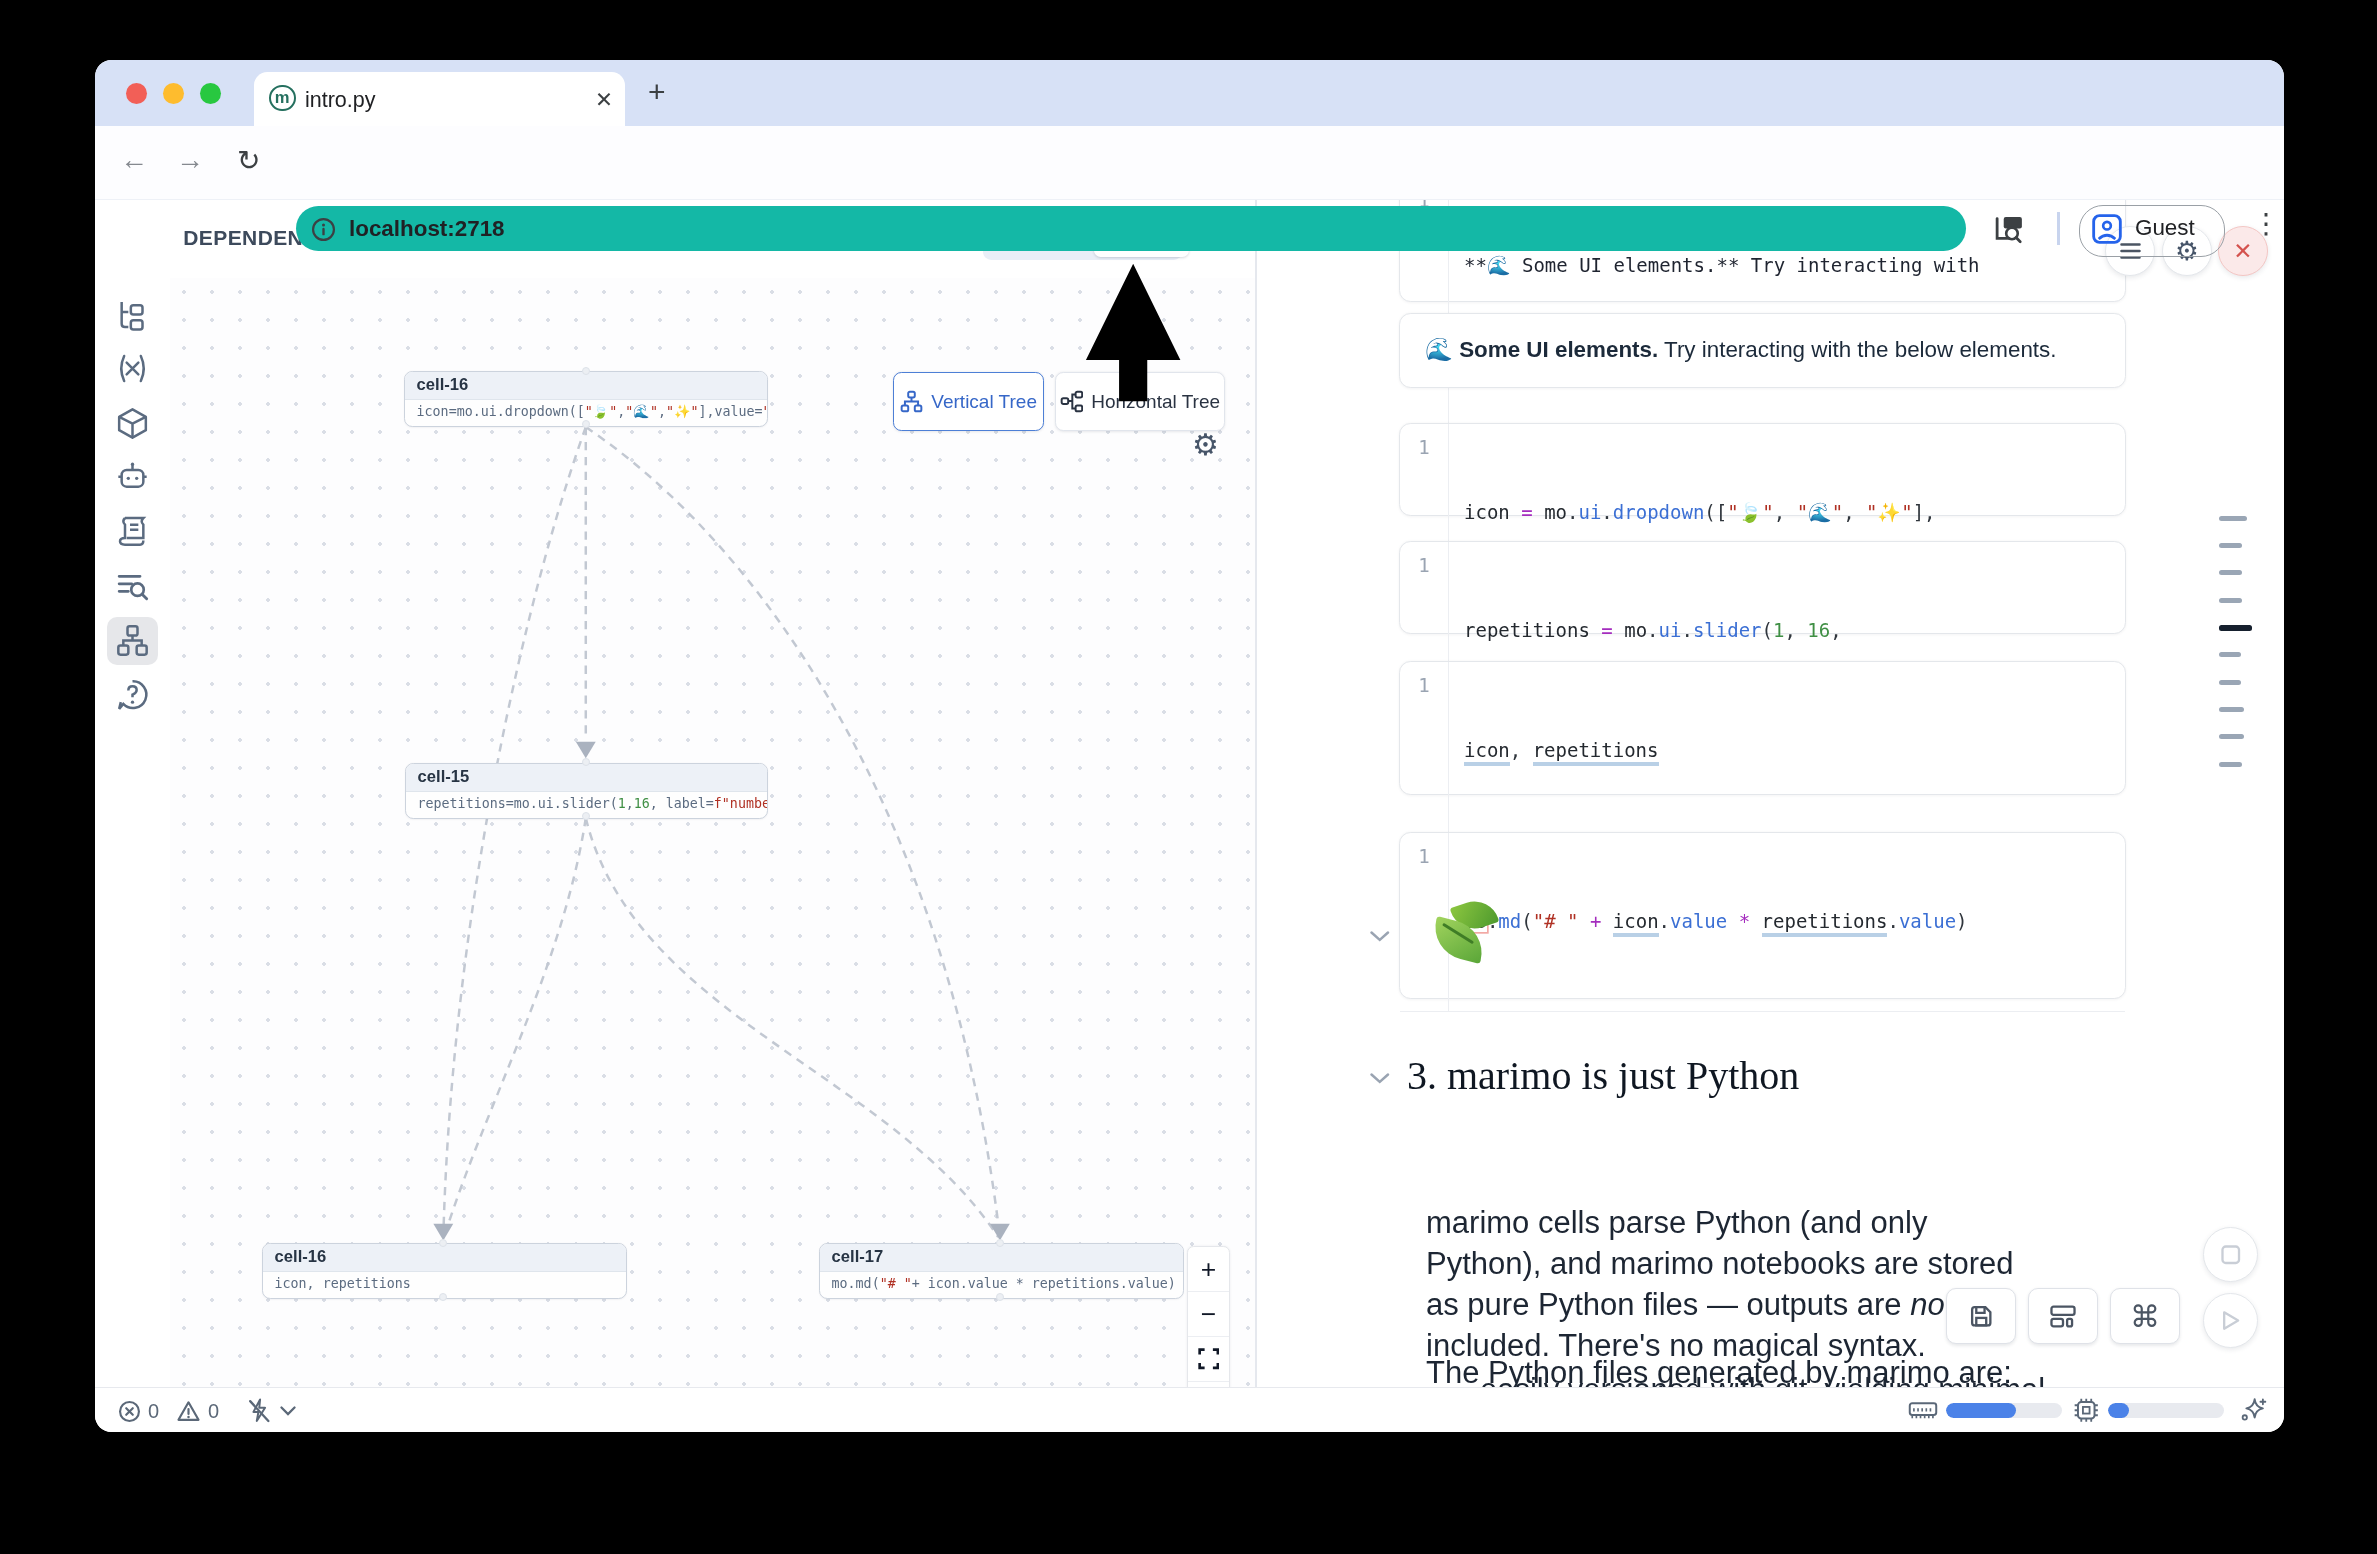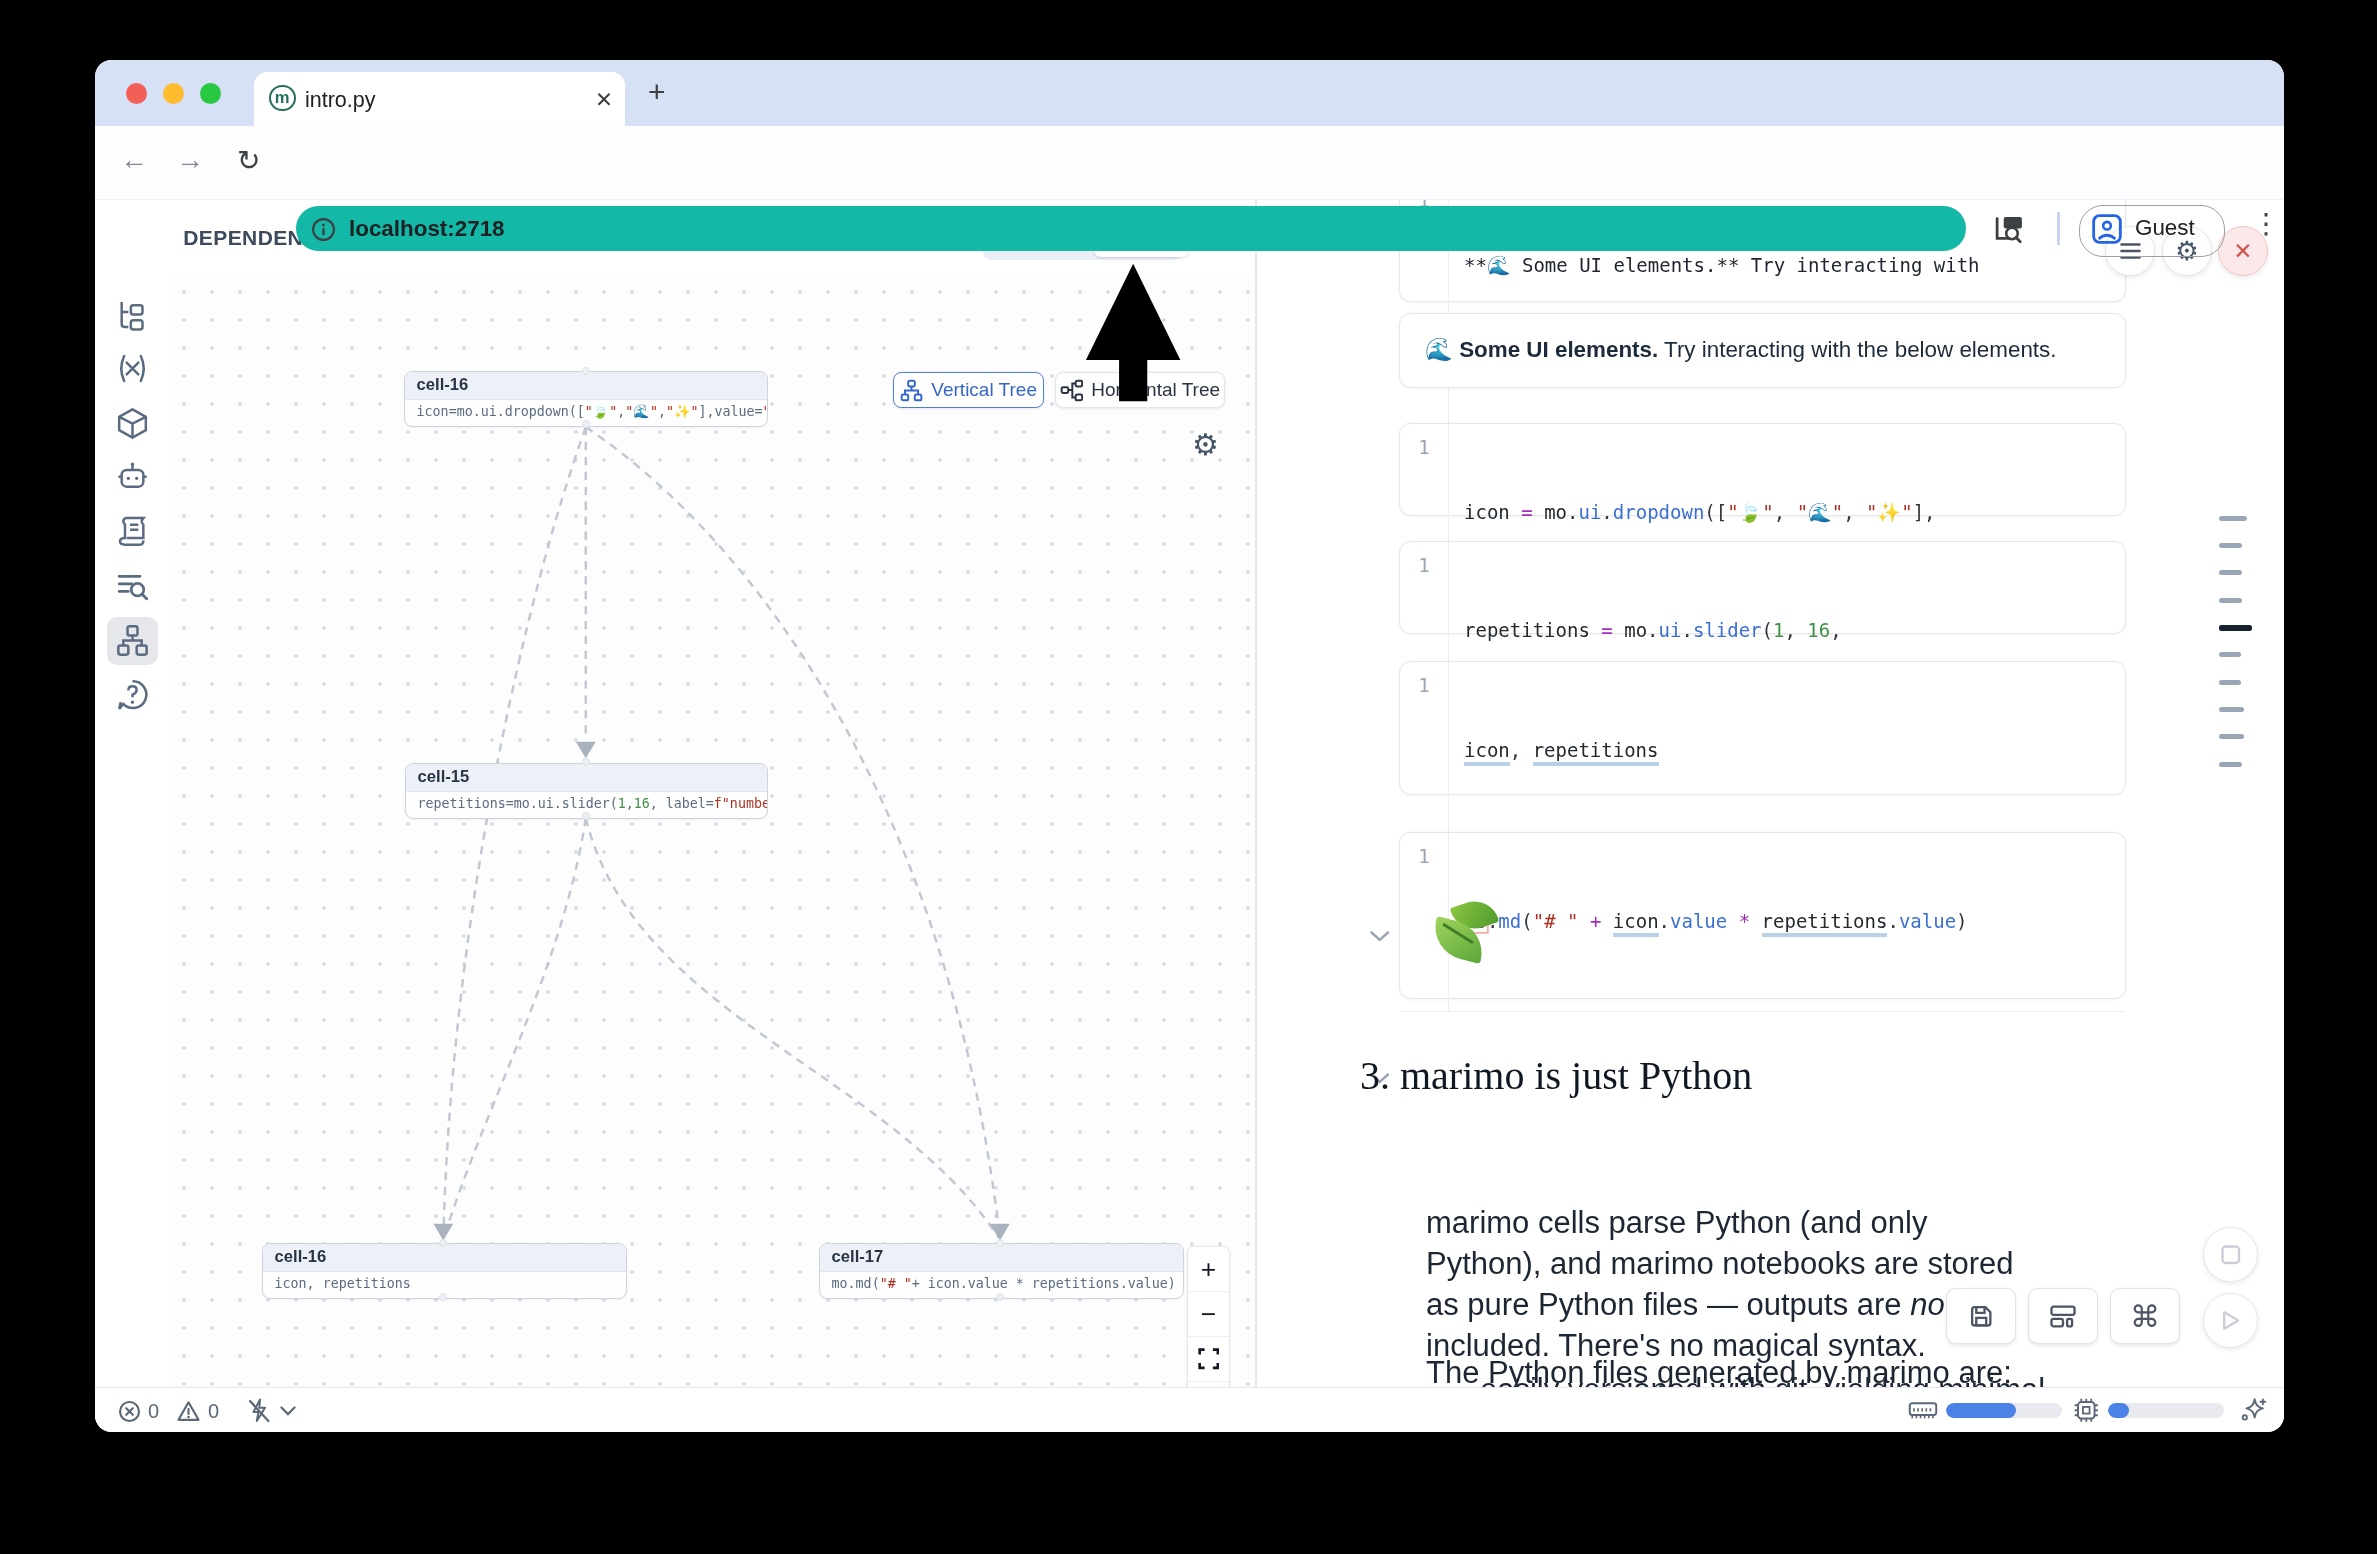--- a/index.html
+++ b/index.html
@@ -24,21 +24,21 @@
   .sbicon{position:absolute;left:20px;width:35px;height:35px;color:#5b6b80;}
   .sbactive{position:absolute;left:11.6px;width:51px;height:48px;background:#e6e7ea;border-radius:10px;}
   
   .dep-header{position:absolute;left:75px;top:139px;width:1085px;height:79px;background:#fff;border-bottom:1.7px solid #e5e9ef;}
   .dep-title{position:absolute;left:13.3px;top:26.5px;font-size:21px;font-weight:bold;letter-spacing:0.4px;color:#3d4a5c;}
   .seg{position:absolute;left:813px;top:20px;width:199px;height:41px;background:#e9eef7;border-radius:8.3px;display:flex;align-items:center;padding:3.3px;box-sizing:border-box;}
   .segopt{flex:0 0 auto;padding:0 15px;height:35px;display:flex;align-items:center;font-size:17.4px;font-weight:bold;letter-spacing:0.4px;color:#51607a;border-radius:6.6px;}
   .segopt.active{background:#fff;color:#232e3f;box-shadow:0 0.8px 2.5px rgba(30,41,59,.18);}
   .dep-close{position:absolute;left:1027px;top:23px;font-size:25px;color:#4b5563;}
   .graph{position:absolute;left:75px;top:218px;width:1085px;height:1109px;background:#fdfdfe;background-image:radial-gradient(#dadee6 1.8px,transparent 1.8px);background-size:28px 28px;overflow:hidden;}
-  .treebtn{position:absolute;height:36px;border-radius:8.3px;background:#fff;display:flex;align-items:center;justify-content:center;gap:8.3px;font-size:19px;box-shadow:0 0.8px 2.5px rgba(30,41,59,.10);box-sizing:border-box;}
+  .treebtn{position:absolute;height:59px;border-radius:8.3px;background:#fff;display:flex;align-items:center;justify-content:center;gap:8.3px;font-size:19px;box-shadow:0 0.8px 2.5px rgba(30,41,59,.10);box-sizing:border-box;}
   .treebtn.sel{border:1.7px solid #4d7fd6;color:#3667c8;}
   .treebtn.unsel{border:1.7px solid #e1e5ec;color:#2a3342;}
   .node{position:absolute;border:1.7px solid #ccd3dd;border-radius:8.3px;background:#fefefe;overflow:hidden;box-shadow:0 0.8px 1.7px rgba(30,41,59,.05);}
   .node-h{height:26.5px;background:#edf1f7;border-bottom:1.7px solid #dfe5ec;display:flex;align-items:center;padding:0 11.6px;font-size:16.6px;font-weight:bold;color:#273444;}
   .node-b{height:24px;display:flex;align-items:center;padding:0 11.6px;font-family:"DejaVu Sans Mono",monospace;font-size:13.3px;white-space:nowrap;overflow:hidden;}
   .node .tok-var,.node .tok-p,.node .tok-prop,.node .tok-op{color:#5b6b80;}
   .port{position:absolute;width:8.3px;height:8.3px;border-radius:50%;background:#eceff3;border:1.7px solid #dde2e9;box-sizing:border-box;z-index:3;}
   .zoomctl{position:absolute;left:1017px;top:968px;width:41px;background:#fff;border:1.7px solid #e5e7eb;border-radius:6.6px;box-shadow:0 0.8px 2.5px rgba(30,41,59,.08);}
   .zbtn{height:44px;display:flex;align-items:center;justify-content:center;font-size:26.5px;color:#111827;border-bottom:0.8px solid #eceef2;}
   .zbtn:last-child{border-bottom:none;}
@@ -388,21 +388,21 @@
     <div class="abs" style="left:25px;top:66px;width:91px;height:91px">
       <div class="abs" style="left:28px;top:1.7px;width:43px;height:28px;background:linear-gradient(135deg,#8cc63f,#4e9a2e);border-radius:3.3px 28px 3.3px 28px;transform:rotate(-18deg)"></div>
       <div class="abs" style="left:6.6px;top:23px;width:53px;height:36px;background:linear-gradient(135deg,#a2d45e,#5aa638);border-radius:3.3px 36px 3.3px 36px;transform:rotate(14deg)"></div>
       <div class="abs" style="left:15px;top:33px;width:36px;height:3.3px;background:#3f7d26;transform:rotate(32deg);border-radius:1.7px"></div>
     </div>
   </div>
 
   <svg class="abs" style="left:1274px;top:1012px" width="21.5" height="13.3" viewBox="0 0 26 16">
     <path d="M3 3 L13 12 L23 3" fill="none" stroke="#9aa4b2" stroke-width="3" stroke-linecap="round"></path>
   </svg>
-  <div class="abs heading" style="left:1265px;top:992px">3. marimo is just Python</div>
+  <div class="abs heading" style="left:1312px;top:992px">3. marimo is just Python</div>
   <div class="abs para" style="left:1331px;top:1142px">
     <span>marimo cells parse Python (and only Python), and marimo notebooks are stored as pure Python files — outputs are </span><i>not</i><span> included. There's no magical syntax.</span>
   </div>
   <div class="abs para" style="left:1331px;top:1292px">The Python files generated by marimo are:</div>
   <div class="abs para" style="left:1385px;top:1309px;height:18px;overflow:hidden;color:#1d2633">easily versioned with git, yielding minimal diffs</div>
 
   <div class="sqbtn" style="left:1851px;top:1228px">
     <svg width="26.5" height="26.5" viewBox="0 0 32 32">
       <path d="M5 8 Q5 5 8 5 L21 5 L27 11 L27 24 Q27 27 24 27 L8 27 Q5 27 5 24 Z" fill="none" stroke="#4b5563" stroke-width="2.8"></path>
       <path d="M10 5 L10 12 L20 12 L20 5" fill="none" stroke="#4b5563" stroke-width="2.8"></path>

